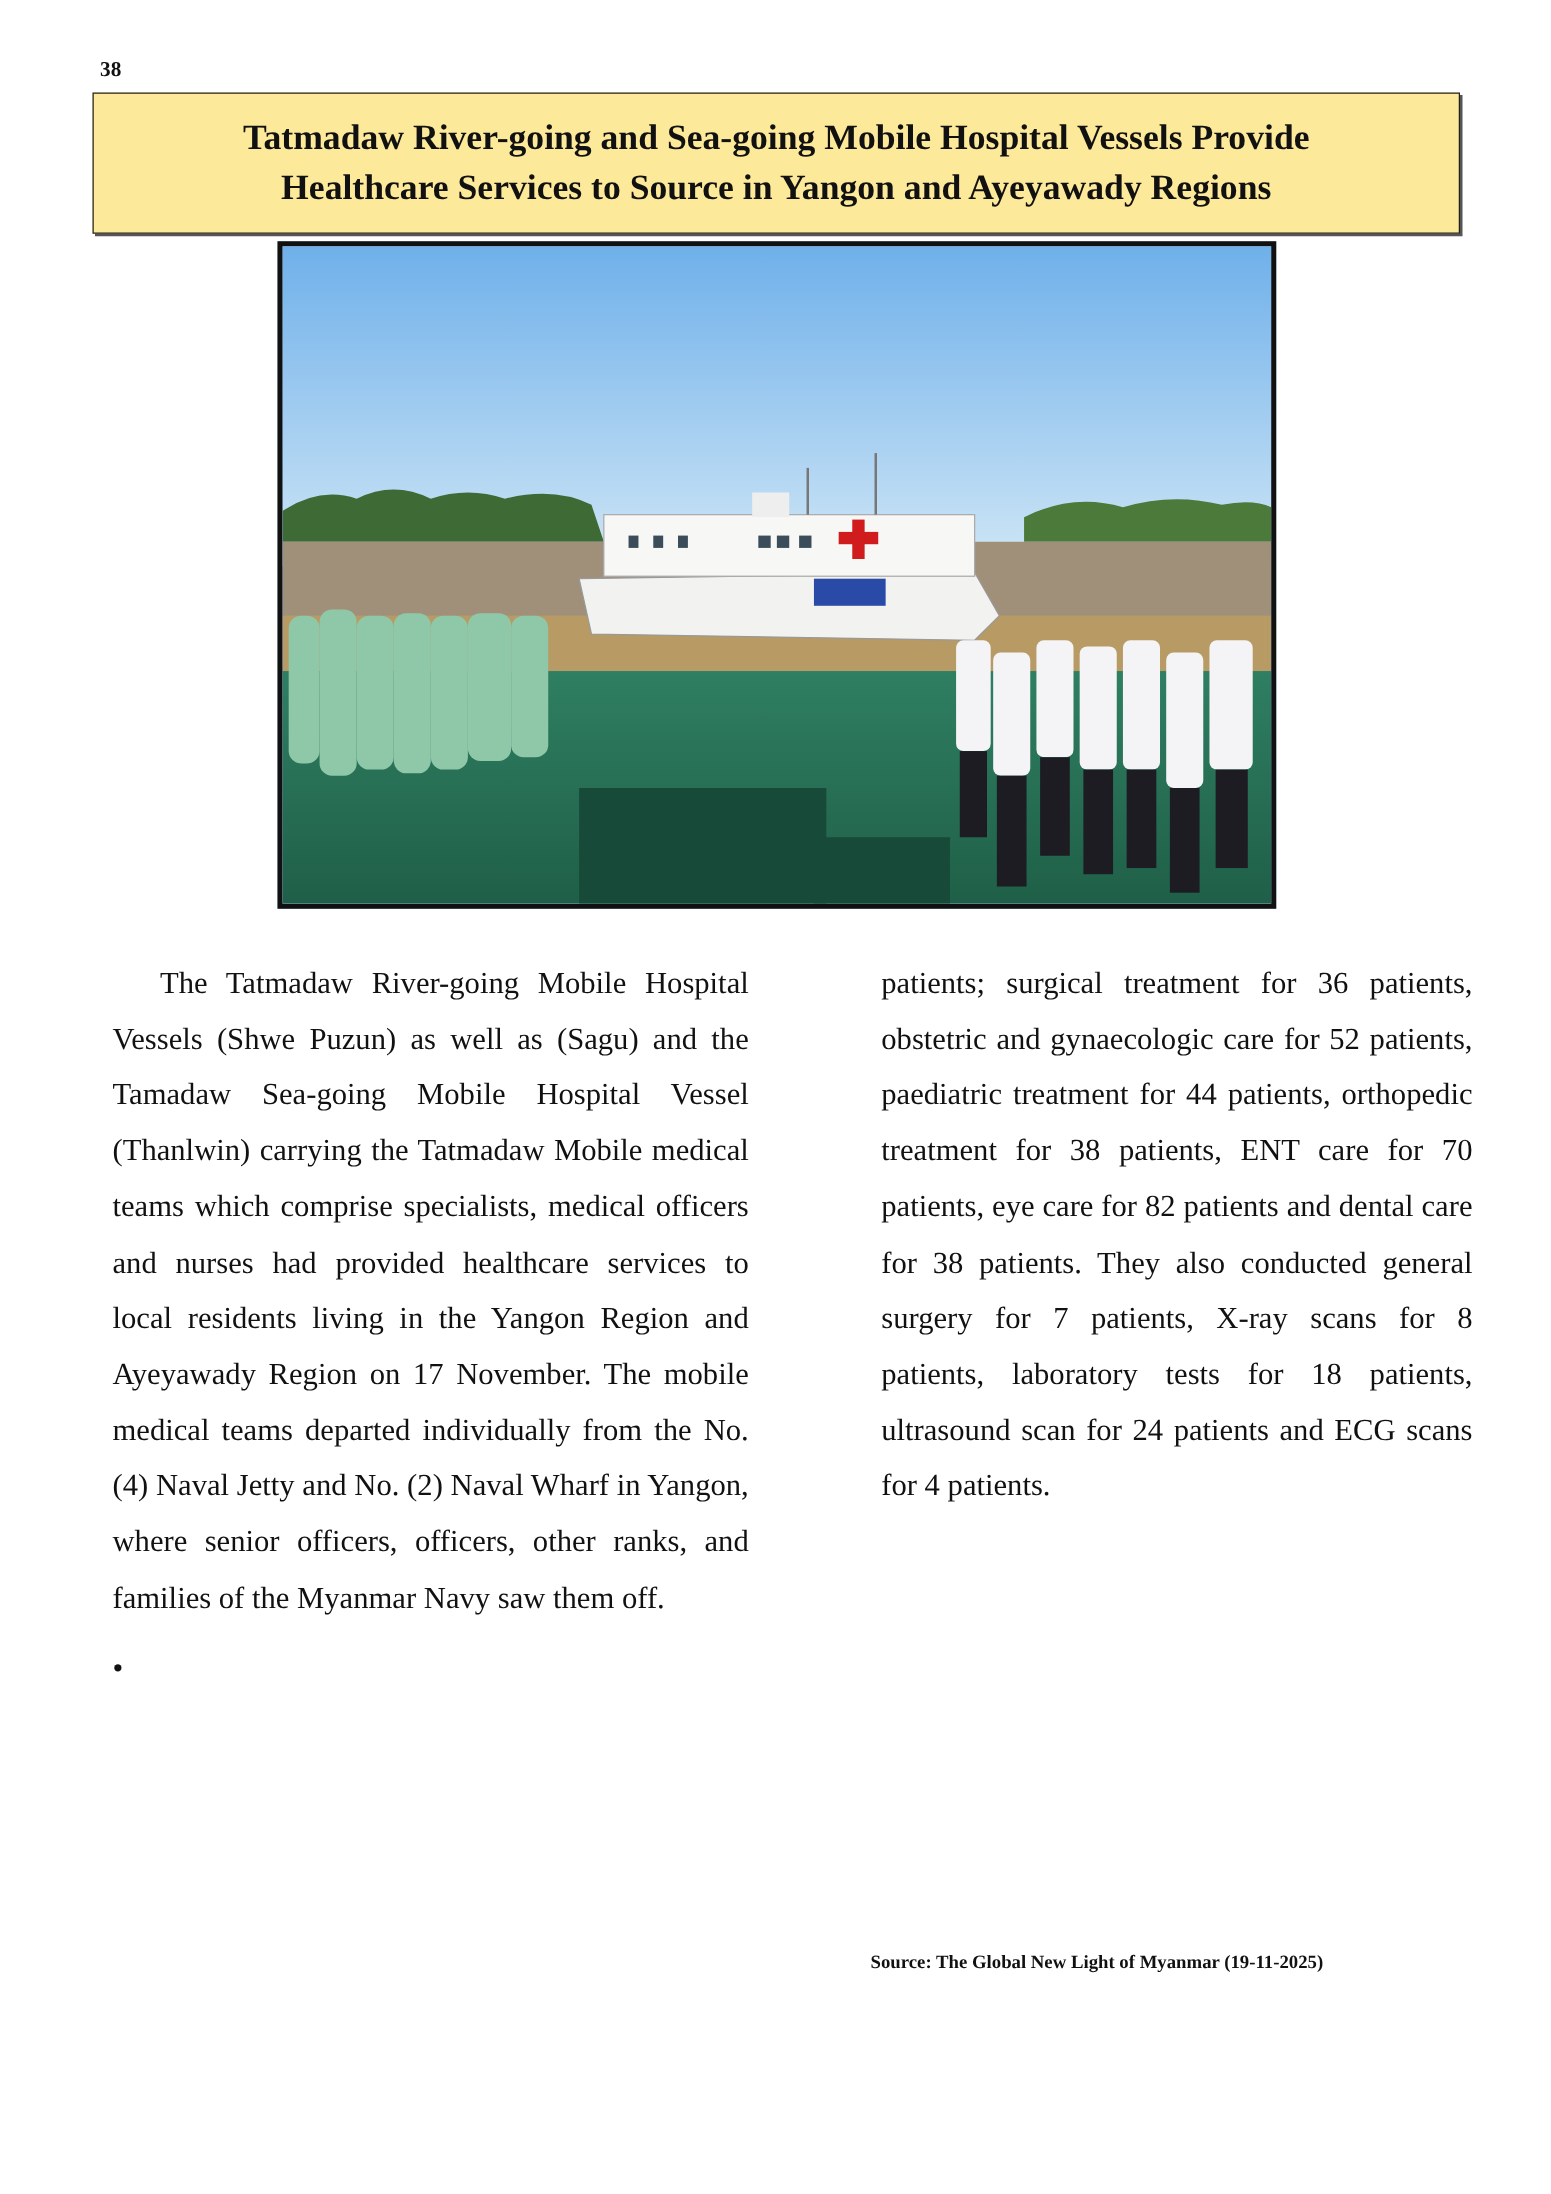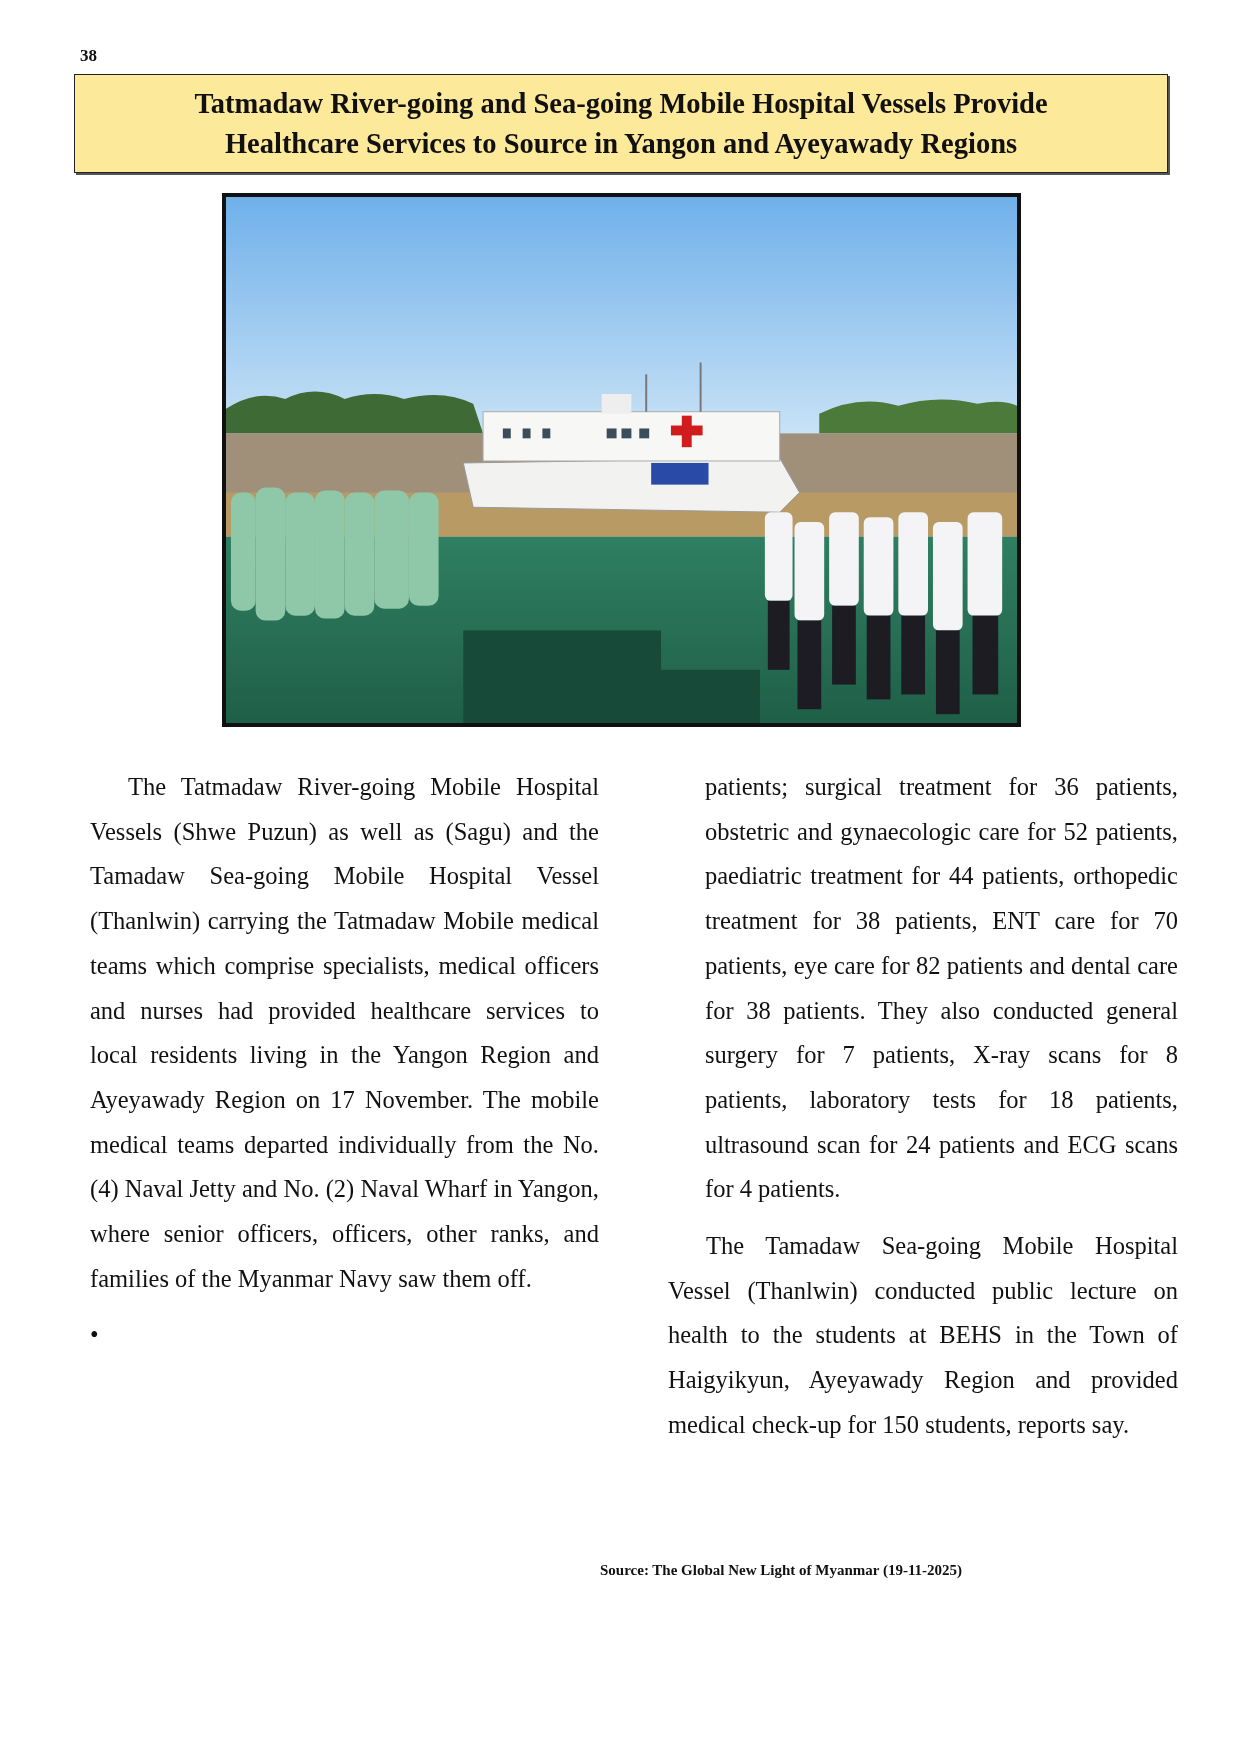--- a/index.html
+++ b/index.html
@@ -1,36 +1,36 @@
 <!DOCTYPE html>
 <html><head>
 <meta charset="utf-8">
 <style>
   html, body { margin: 0; padding: 0; background: #ffffff; }
   body { width: 1241px; height: 1755px; position: relative; overflow: hidden;
          font-family: "Liberation Serif", "DejaVu Serif", serif; color: #111; }
   .page-number { position: absolute; left: 80px; top: 46px; font-size: 17px; font-weight: bold; }
-  .title-box { position: absolute; left: 74px; top: 74px; width: 1094px; height: 99px;
+  .title-box { position: absolute; left: 74px; top: 74px; width: 1094px; height: 113px;
                background: #fde99a; border: 1.5px solid #222; box-sizing: border-box;
                box-shadow: 2px 2px 0 #555;
                display: flex; align-items: center; justify-content: center; text-align: center; }
   .title-box h1 { margin: 0; font-size: 28.5px; line-height: 40px; font-weight: bold; }
   .photo { position: absolute; left: 222px; top: 193px; width: 799px; height: 534px;
            border: 4px solid #111; box-sizing: border-box; overflow: hidden; background: #9cc8ec; }
   .photo svg { display: block; width: 100%; height: 100%; }
   .col { position: absolute; top: 745px; width: 509px; font-size: 24.5px; line-height: 44.7px;
          text-align: justify; hyphens: manual; margin-top: 20px; }
   .col-left { left: 90px; }
   .col-right { left: 668px; width: 510px; }
   .col p { margin: 0 0 12px 0; text-indent: 38px; }
   .col ul { margin: 0; padding: 0; list-style: none; }
   .col li { position: relative; padding-left: 37px; }
   .col li .bullet { position: absolute; left: 0; top: 0; }
   .col-right p.cont { padding-left: 37px; text-indent: 0; margin-bottom: 12px; }
-  .source { position: absolute; left: 600px; top: 1562px; width: 555px; text-align: left;
+  .source { position: absolute; left: 600px; top: 1562px; width: 555px; text-align: center;
             font-size: 15px; font-weight: bold; }
 </style>
 </head>
 <body>
 
 <div class="page-number">38</div>
 
 <div class="title-box">
   <h1>
     <span>Tatmadaw River-going and Sea-going Mobile Hospital Vessels Provide</span><br>
@@ -112,16 +112,15 @@
   <p>The Tatmadaw River-going Mobile Hospital Vessels (Shwe  Puzun) as well as (Sagu) and the Tamadaw Sea-going Mobile Hospital Vessel (Thanlwin) carrying the Tatmadaw Mobile medical teams which comprise specialists, medical officers and nurses had provided healthcare services to local residents living in the Yangon Region and Ayeyawady Region on 17 November. The mobile medical teams departed indi­vidually from the No. (4) Naval Jetty and No. (2) Naval Wharf in Yangon, where sen­ior officers, officers, other ranks, and fami­lies of the Myanmar Navy saw them off.</p>
   <ul>
     <li>
       <span class="bullet">•</span>
     </li>
   </ul>
 </div>
 
 <div class="col col-right">
   <p class="cont">patients; surgical treatment for 36 pa­tients, obstetric and gynaecologic care for 52 patients, paediatric treatment for 44 patients, orthopedic treatment for 38 patients, ENT care for 70 patients, eye care for 82 patients and dental care for 38 patients. They also conducted gen­eral surgery for 7 patients, X-ray scans for 8 patients, laboratory tests for 18 pa­tients, ultrasound scan for 24 patients and ECG scans for 4 patients.</p>
-  <p>The Tamadaw Sea-going Mobile Hospi­tal Vessel (Thanlwin) conducted public lec­ture on health to the students at BEHS in the Town of Haigyikyun, Ayeyawady Re­gion and provided medical check-up for 150 students, reports say.</p>
 </div>
 
 <div class="source">Source: The Global New Light of Myanmar (19-11-2025)</div>
 
 </body></html>

